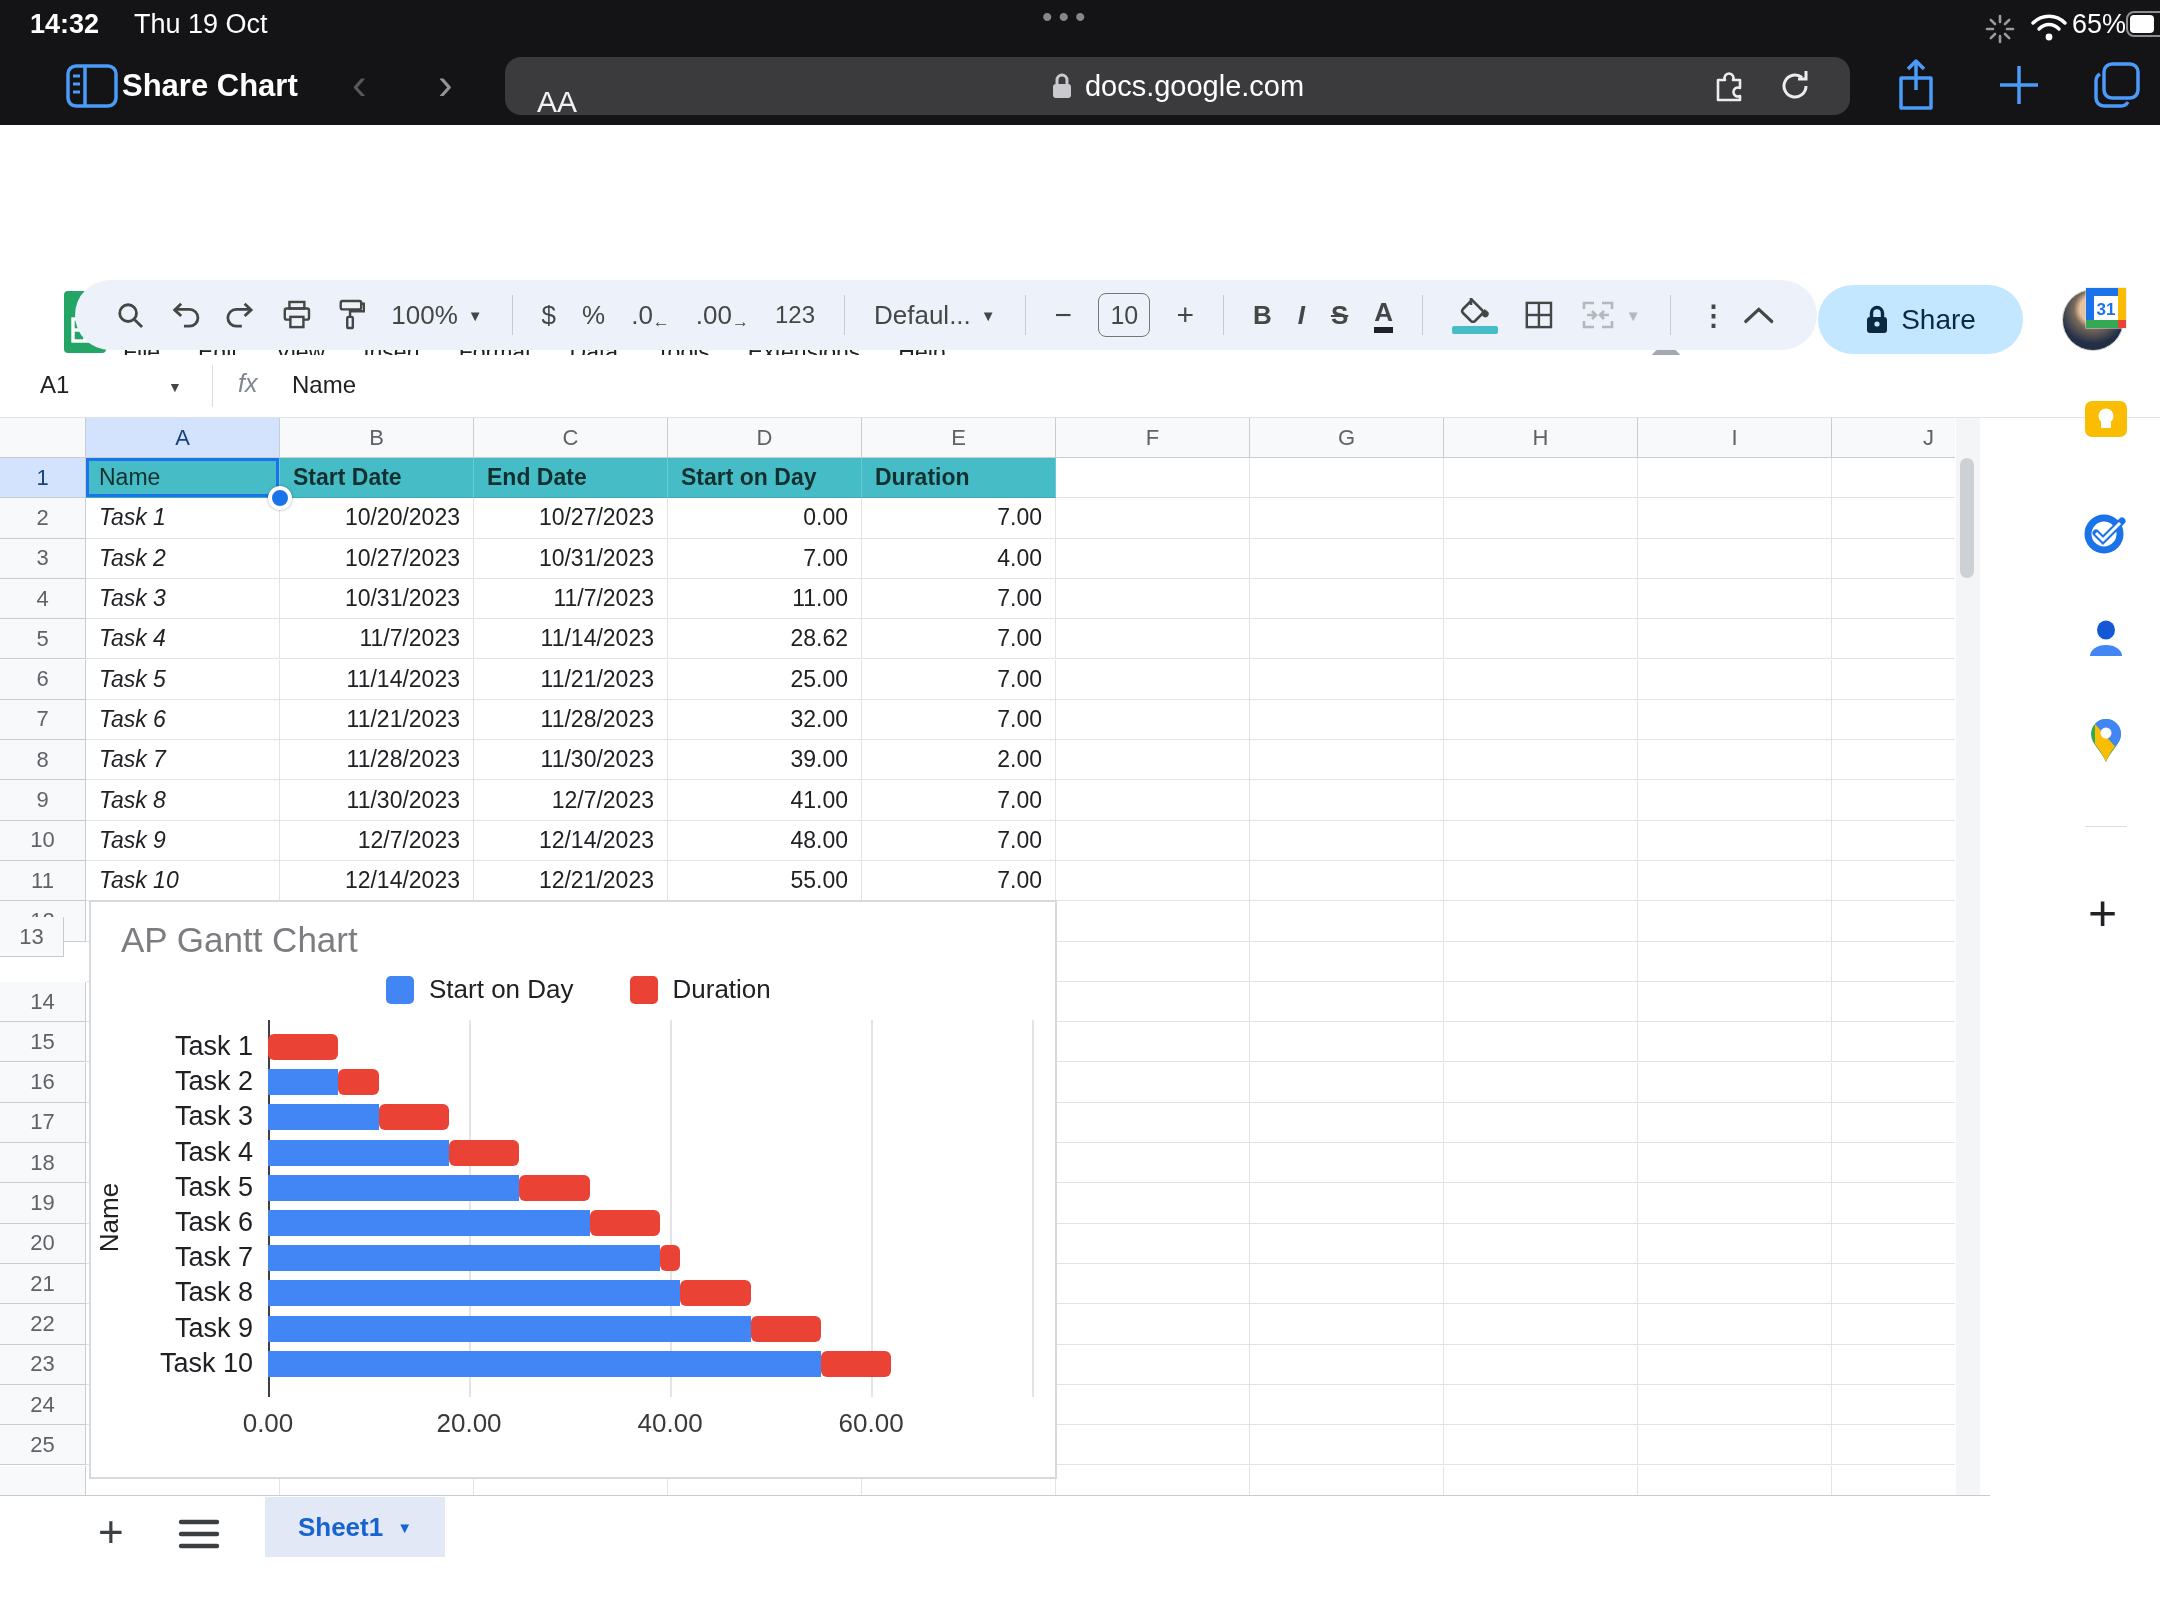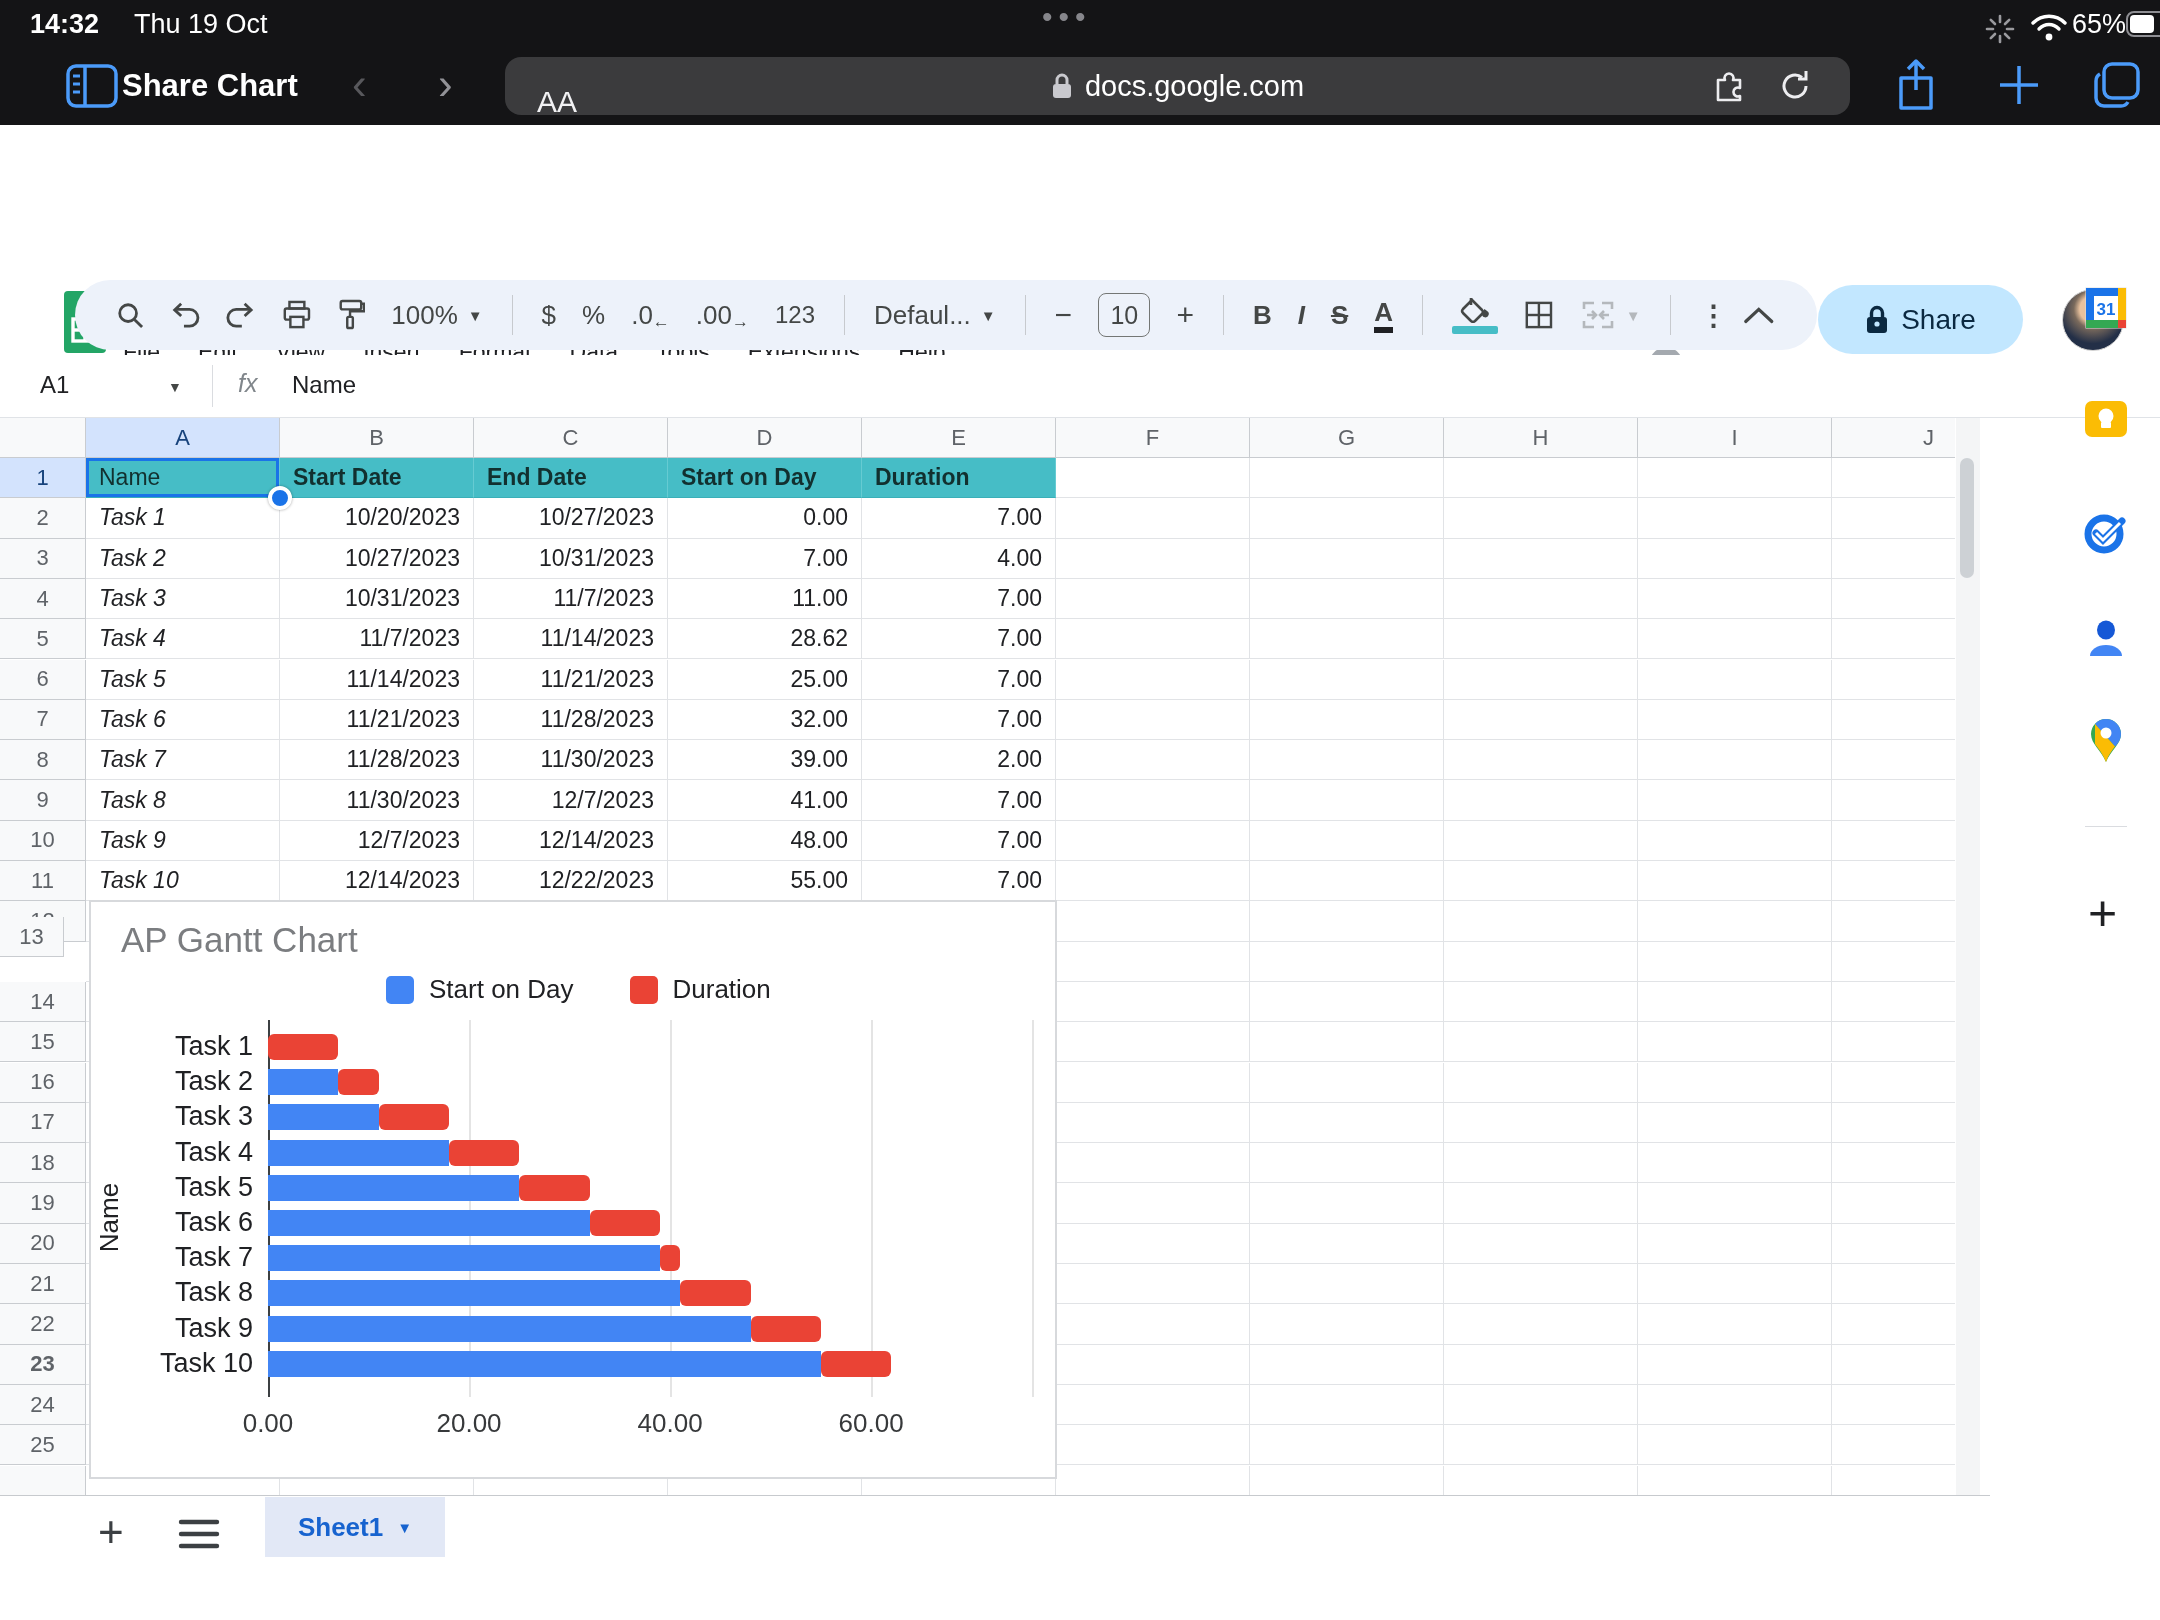--- a/index.html
+++ b/index.html
@@ -451,21 +451,21 @@
       <div class="cell right" style="left: 668px; top: 402.7px; width: 194px; height: 40.3px;">48.00</div>
       <div class="cell right" style="left: 862px; top: 402.7px; width: 194px; height: 40.3px;">7.00</div>
       <div class="cell" style="left: 1056px; top: 402.7px; width: 194px; height: 40.3px;"></div>
       <div class="cell" style="left: 1250px; top: 402.7px; width: 194px; height: 40.3px;"></div>
       <div class="cell" style="left: 1444px; top: 402.7px; width: 194px; height: 40.3px;"></div>
       <div class="cell" style="left: 1638px; top: 402.7px; width: 194px; height: 40.3px;"></div>
       <div class="cell" style="left: 1832px; top: 402.7px; width: 194px; height: 40.3px;"></div>
       <div class="hdrcell" style="left: 0px; top: 443px; width: 86px; height: 40.3px;">11</div>
       <div class="cell it" style="left: 86px; top: 443px; width: 194px; height: 40.3px;">Task 10</div>
       <div class="cell right" style="left: 280px; top: 443px; width: 194px; height: 40.3px;">12/14/2023</div>
-      <div class="cell right" style="left: 474px; top: 443px; width: 194px; height: 40.3px;">12/22/2023</div>
+      <div class="cell right" style="left: 474px; top: 443px; width: 194px; height: 40.3px;">12/21/2023</div>
       <div class="cell right" style="left: 668px; top: 443px; width: 194px; height: 40.3px;">55.00</div>
       <div class="cell right" style="left: 862px; top: 443px; width: 194px; height: 40.3px;">7.00</div>
       <div class="cell" style="left: 1056px; top: 443px; width: 194px; height: 40.3px;"></div>
       <div class="cell" style="left: 1250px; top: 443px; width: 194px; height: 40.3px;"></div>
       <div class="cell" style="left: 1444px; top: 443px; width: 194px; height: 40.3px;"></div>
       <div class="cell" style="left: 1638px; top: 443px; width: 194px; height: 40.3px;"></div>
       <div class="cell" style="left: 1832px; top: 443px; width: 194px; height: 40.3px;"></div>
       <div class="hdrcell" style="left: 0px; top: 483.3px; width: 86px; height: 40.3px;">12</div>
       <div class="cell" style="left: 86px; top: 483.3px; width: 194px; height: 40.3px;"></div>
       <div class="cell" style="left: 280px; top: 483.3px; width: 194px; height: 40.3px;"></div>
@@ -580,21 +580,21 @@
       <div class="cell" style="left: 86px; top: 886.3px; width: 194px; height: 40.3px;"></div>
       <div class="cell" style="left: 280px; top: 886.3px; width: 194px; height: 40.3px;"></div>
       <div class="cell" style="left: 474px; top: 886.3px; width: 194px; height: 40.3px;"></div>
       <div class="cell" style="left: 668px; top: 886.3px; width: 194px; height: 40.3px;"></div>
       <div class="cell" style="left: 862px; top: 886.3px; width: 194px; height: 40.3px;"></div>
       <div class="cell" style="left: 1056px; top: 886.3px; width: 194px; height: 40.3px;"></div>
       <div class="cell" style="left: 1250px; top: 886.3px; width: 194px; height: 40.3px;"></div>
       <div class="cell" style="left: 1444px; top: 886.3px; width: 194px; height: 40.3px;"></div>
       <div class="cell" style="left: 1638px; top: 886.3px; width: 194px; height: 40.3px;"></div>
       <div class="cell" style="left: 1832px; top: 886.3px; width: 194px; height: 40.3px;"></div>
-      <div class="hdrcell" style="left: 0px; top: 926.6px; width: 86px; height: 40.3px; font-weight: bold;">23</div>
+      <div class="hdrcell" style="left: 0px; top: 926.6px; width: 86px; height: 40.3px;">23</div>
       <div class="cell" style="left: 86px; top: 926.6px; width: 194px; height: 40.3px;"></div>
       <div class="cell" style="left: 280px; top: 926.6px; width: 194px; height: 40.3px;"></div>
       <div class="cell" style="left: 474px; top: 926.6px; width: 194px; height: 40.3px;"></div>
       <div class="cell" style="left: 668px; top: 926.6px; width: 194px; height: 40.3px;"></div>
       <div class="cell" style="left: 862px; top: 926.6px; width: 194px; height: 40.3px;"></div>
       <div class="cell" style="left: 1056px; top: 926.6px; width: 194px; height: 40.3px;"></div>
       <div class="cell" style="left: 1250px; top: 926.6px; width: 194px; height: 40.3px;"></div>
       <div class="cell" style="left: 1444px; top: 926.6px; width: 194px; height: 40.3px;"></div>
       <div class="cell" style="left: 1638px; top: 926.6px; width: 194px; height: 40.3px;"></div>
       <div class="cell" style="left: 1832px; top: 926.6px; width: 194px; height: 40.3px;"></div>

